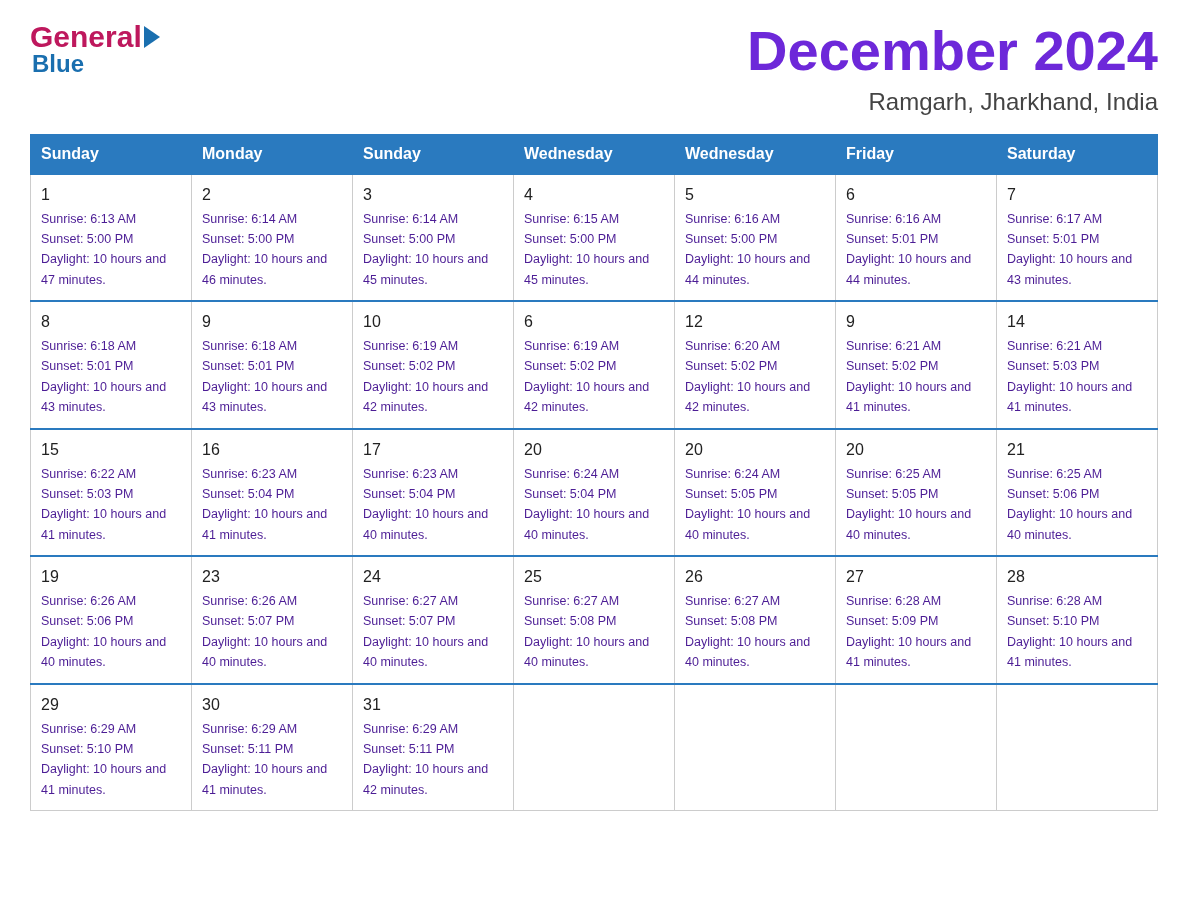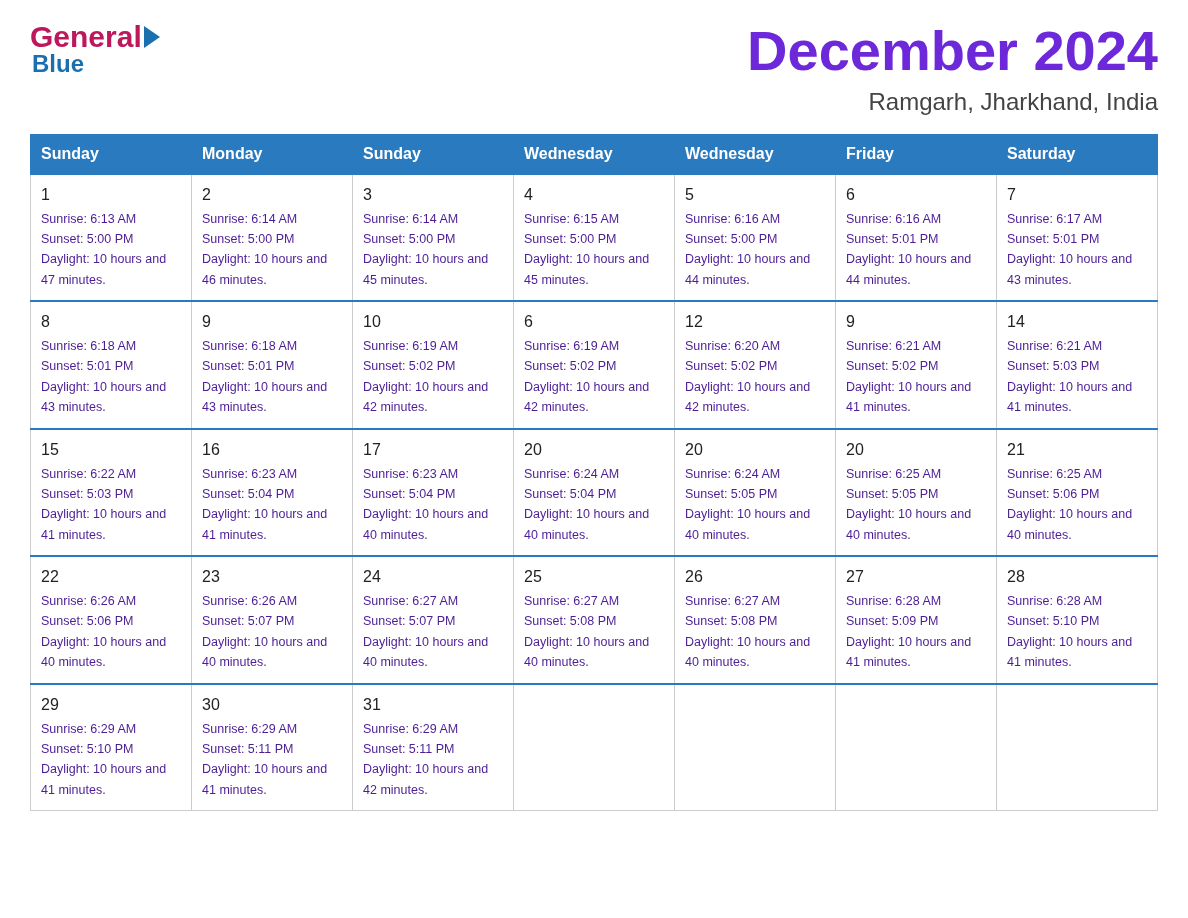--- a/index.html
+++ b/index.html
@@ -172,21 +172,21 @@
         <td><span class="day-num">20</span>
 <span class="day-info">Sunrise: 6:24 AM<br>Sunset: 5:04 PM<br>Daylight: 10 hours and 40 minutes.</span></td>
         <td><span class="day-num">20</span>
 <span class="day-info">Sunrise: 6:24 AM<br>Sunset: 5:05 PM<br>Daylight: 10 hours and 40 minutes.</span></td>
         <td><span class="day-num">20</span>
 <span class="day-info">Sunrise: 6:25 AM<br>Sunset: 5:05 PM<br>Daylight: 10 hours and 40 minutes.</span></td>
         <td><span class="day-num">21</span>
 <span class="day-info">Sunrise: 6:25 AM<br>Sunset: 5:06 PM<br>Daylight: 10 hours and 40 minutes.</span></td>
       </tr>
       <tr>
-        <td><span class="day-num">22</span>
+        <td><span class="day-num">19</span>
 <span class="day-info">Sunrise: 6:26 AM<br>Sunset: 5:06 PM<br>Daylight: 10 hours and 40 minutes.</span></td>
         <td><span class="day-num">23</span>
 <span class="day-info">Sunrise: 6:26 AM<br>Sunset: 5:07 PM<br>Daylight: 10 hours and 40 minutes.</span></td>
         <td><span class="day-num">24</span>
 <span class="day-info">Sunrise: 6:27 AM<br>Sunset: 5:07 PM<br>Daylight: 10 hours and 40 minutes.</span></td>
         <td><span class="day-num">25</span>
 <span class="day-info">Sunrise: 6:27 AM<br>Sunset: 5:08 PM<br>Daylight: 10 hours and 40 minutes.</span></td>
         <td><span class="day-num">26</span>
 <span class="day-info">Sunrise: 6:27 AM<br>Sunset: 5:08 PM<br>Daylight: 10 hours and 40 minutes.</span></td>
         <td><span class="day-num">27</span>

